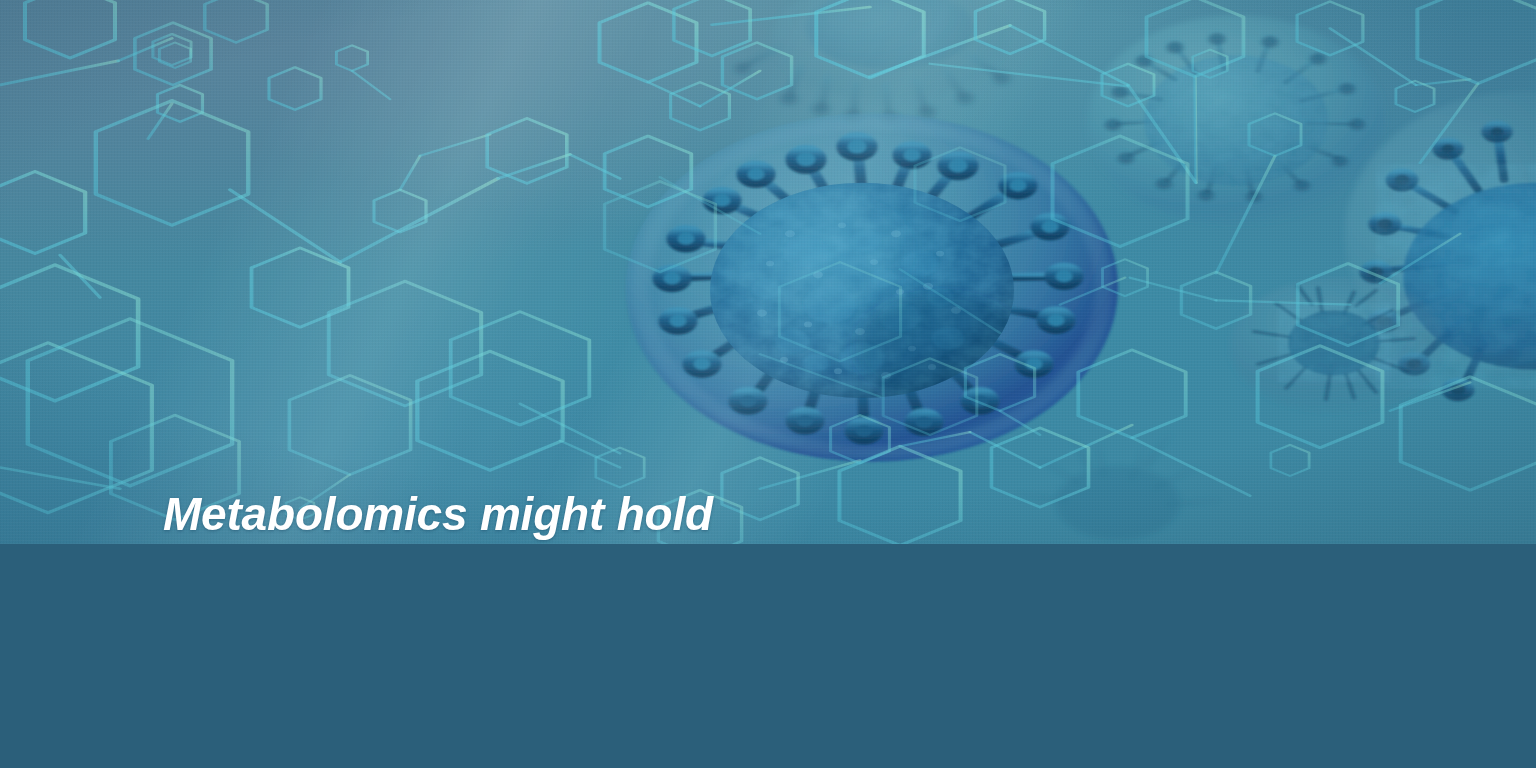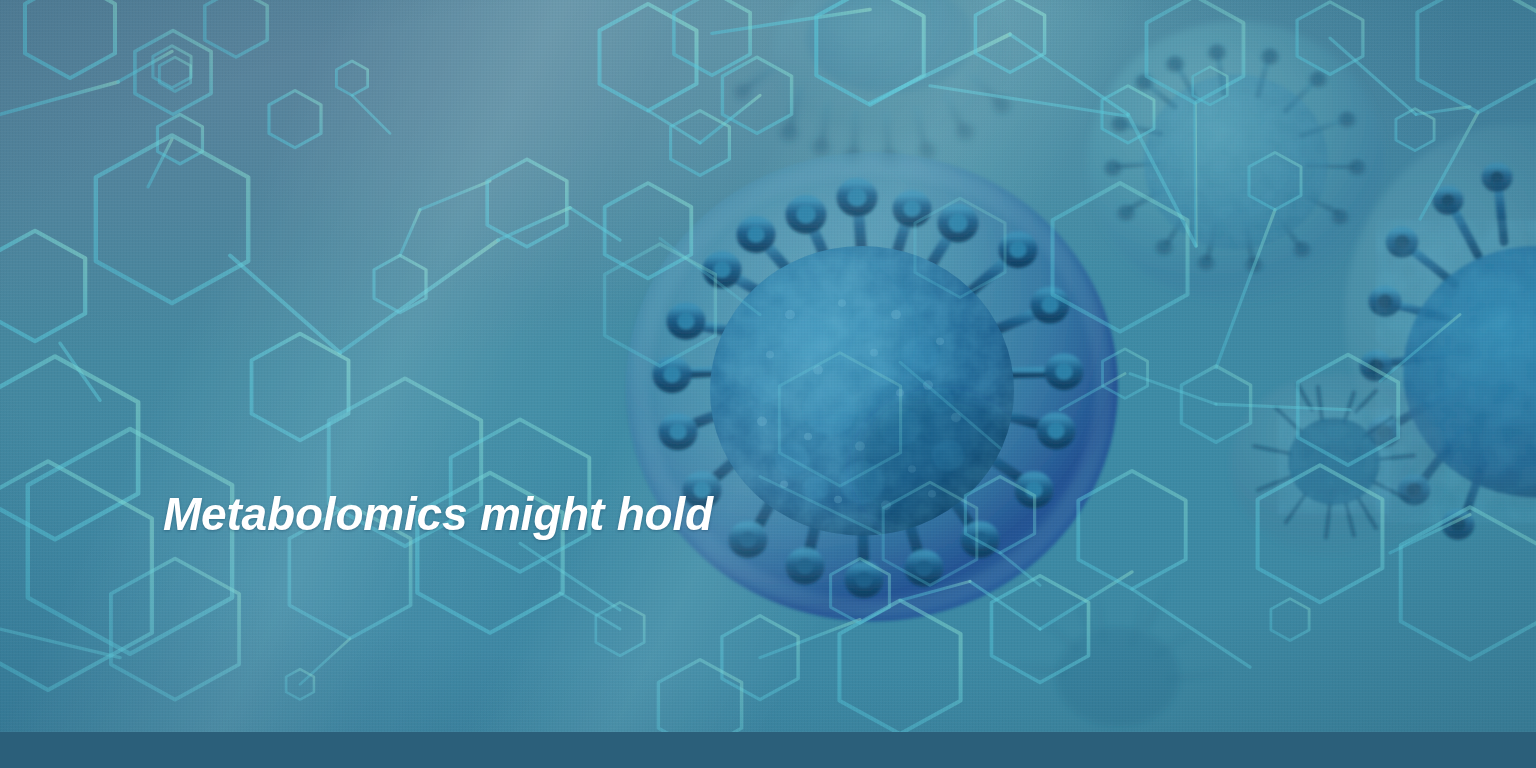--- a/index.html
+++ b/index.html
@@ -4,21 +4,21 @@
 <title>Metabolomics COVID-19 Banner</title>
 <style>
   html, body {
     margin: 0;
     padding: 0;
     background: #2b5f7a;
   }
   #banner {
     position: relative;
     width: 1536px;
-    height: 732px;
+    height: 544px;
     overflow: hidden;
     font-family: "Liberation Sans", sans-serif;
     background: #404040;
   }
   .layer {
     position: absolute;
     inset: 0;
     width: 100%;
     height: 100%;
   }

